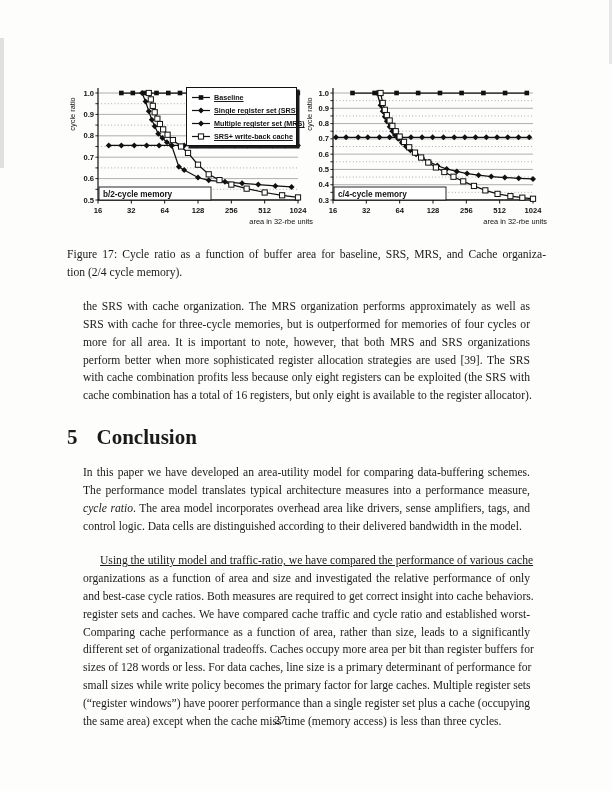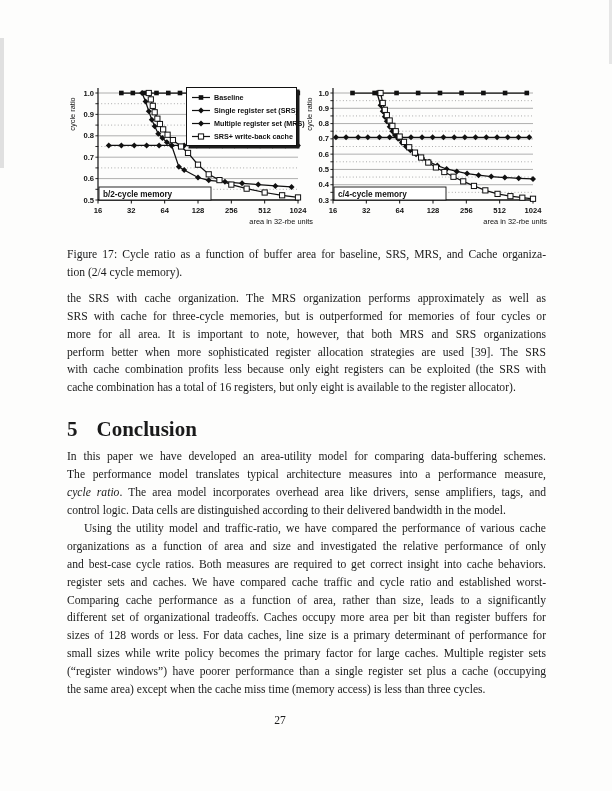--- a/index.html
+++ b/index.html
@@ -19,40 +19,40 @@
   .tick-label { font-size:7.6px; font-weight:bold; }
   .axis-title { font-size:7.4px; }
   .plot-title { font-size:8.2px; font-weight:bold; }
 
   .legend {
     position:absolute; left:186px; top:87px; width:111px;
     background:#fff; border:1.4px solid #111;
     box-shadow: 2.5px 2.5px 0 0 #1c1c1c;
     padding:3px 4px 2px 4px; box-sizing:border-box;
   }
-  .legend-item { display:flex; align-items:center; height:13px; }
+  .legend-item { display:flex; align-items:center; height:13px;text-decoration:underline; }
   .legend-item svg { flex:0 0 auto; margin-right:3px; }
   .legend-label {
     font-family:"Liberation Sans","DejaVu Sans",sans-serif;
     font-size:7.2px; font-weight:bold; white-space:nowrap; color:#111;
   }
 
   .text-col { position:absolute; left:67px; top:246px; width:479px; }
   .text-line {
     font-size:11.6px; line-height:17.9px;
     text-align:justify; text-align-last:justify; text-justify:inter-word;
     white-space:nowrap;
   }
   .text-line.last { text-align-last:left; }
-  .text-line.indent { text-indent:17px; }
+  .text-line.indent { text-indent:17px;text-decoration:underline; }
   .it { font-style:italic; }
   .caption { margin-bottom:8px; }
   .heading { margin:21px 0 8px 0; font-size:21px; font-weight:bold; line-height:22px; }
   .heading .sec-num { display:inline-block; margin-right:19px; }
-  .paragraph { margin:0; }
+  .paragraph { margin:16px; }
   .page-number {
     position:absolute; left:0; top:714px; width:560px;
     text-align:center; font-size:11.6px;
   }
 </style>
 </head>
 <body>
 
 <div class="page">
 

